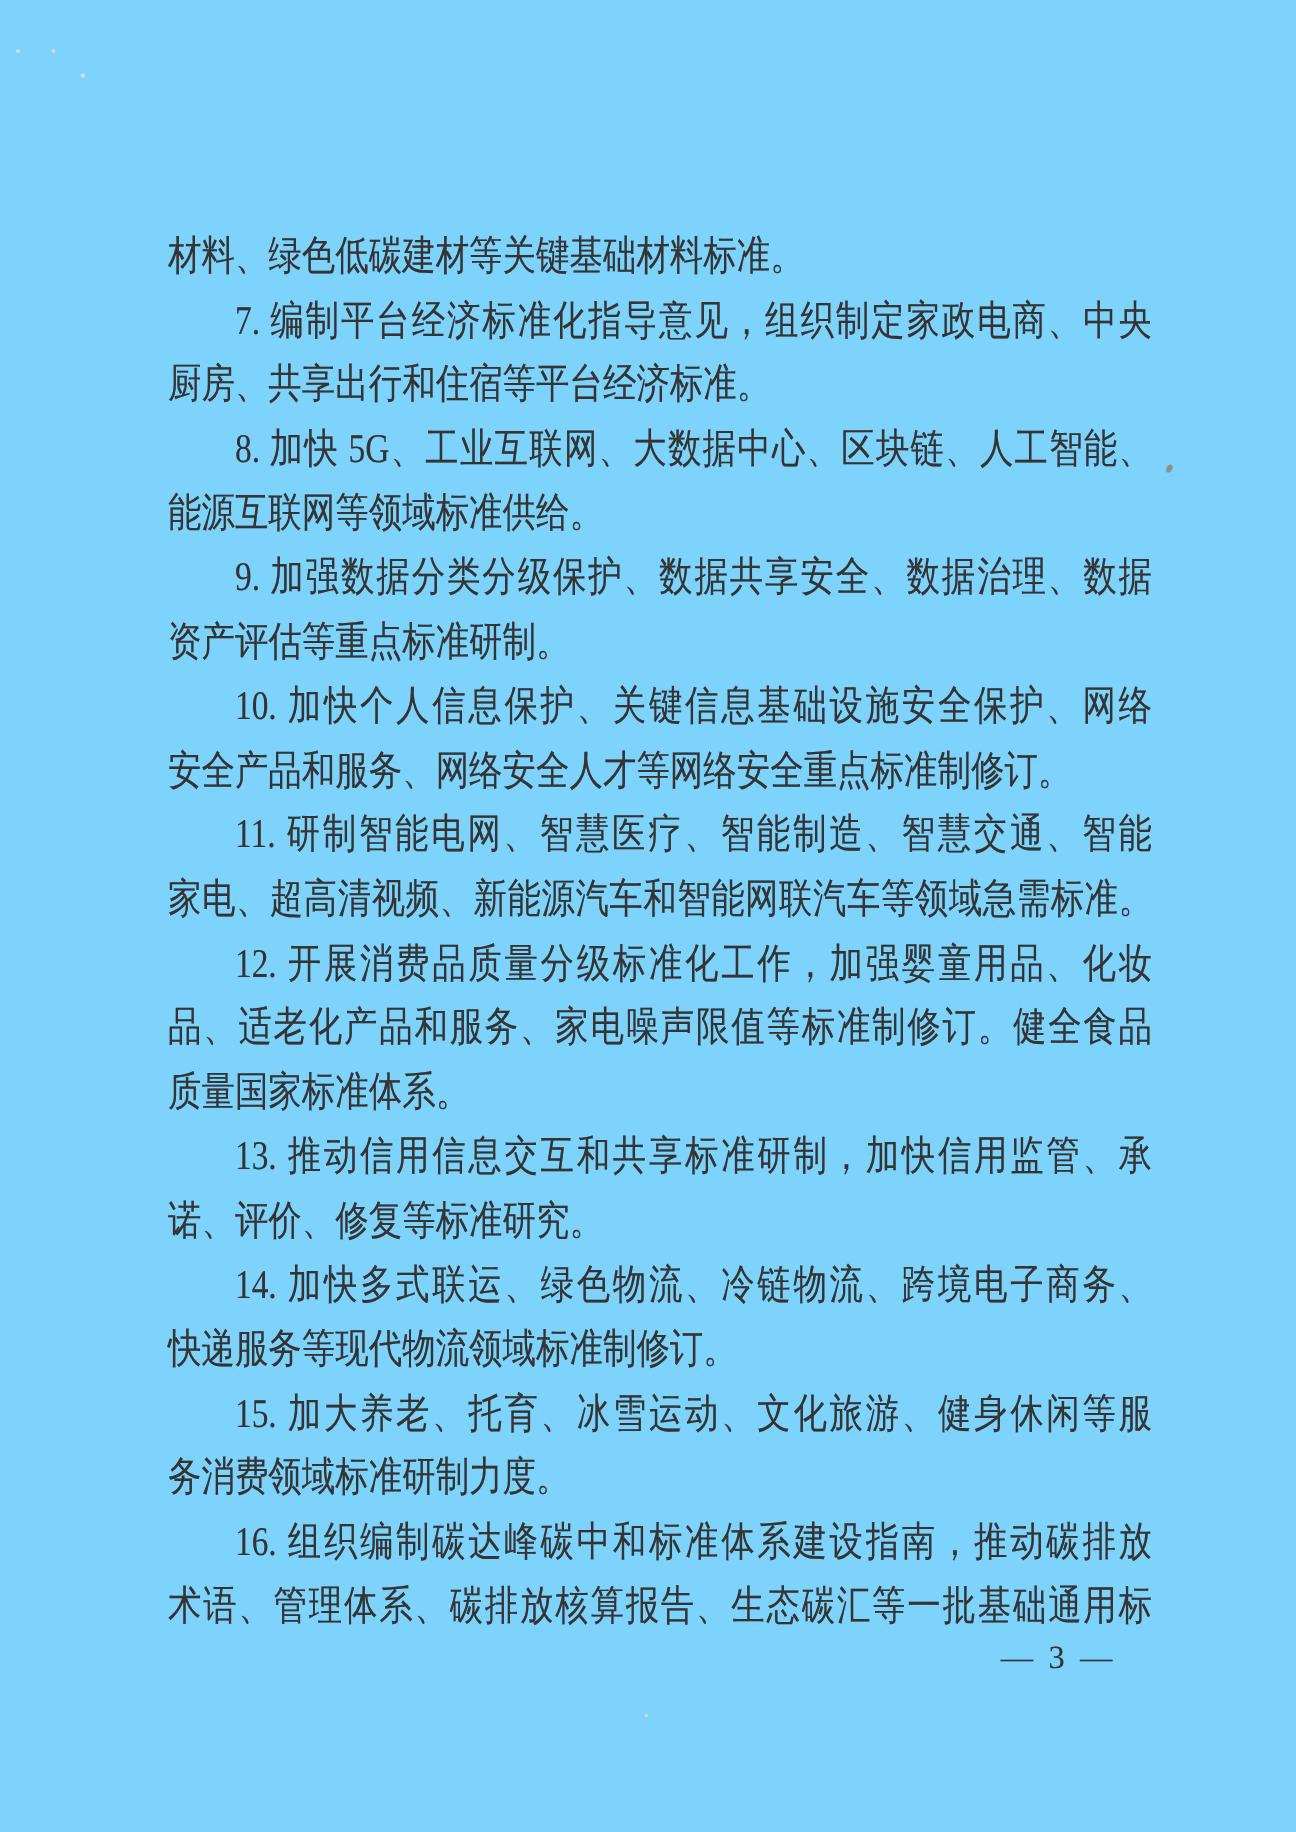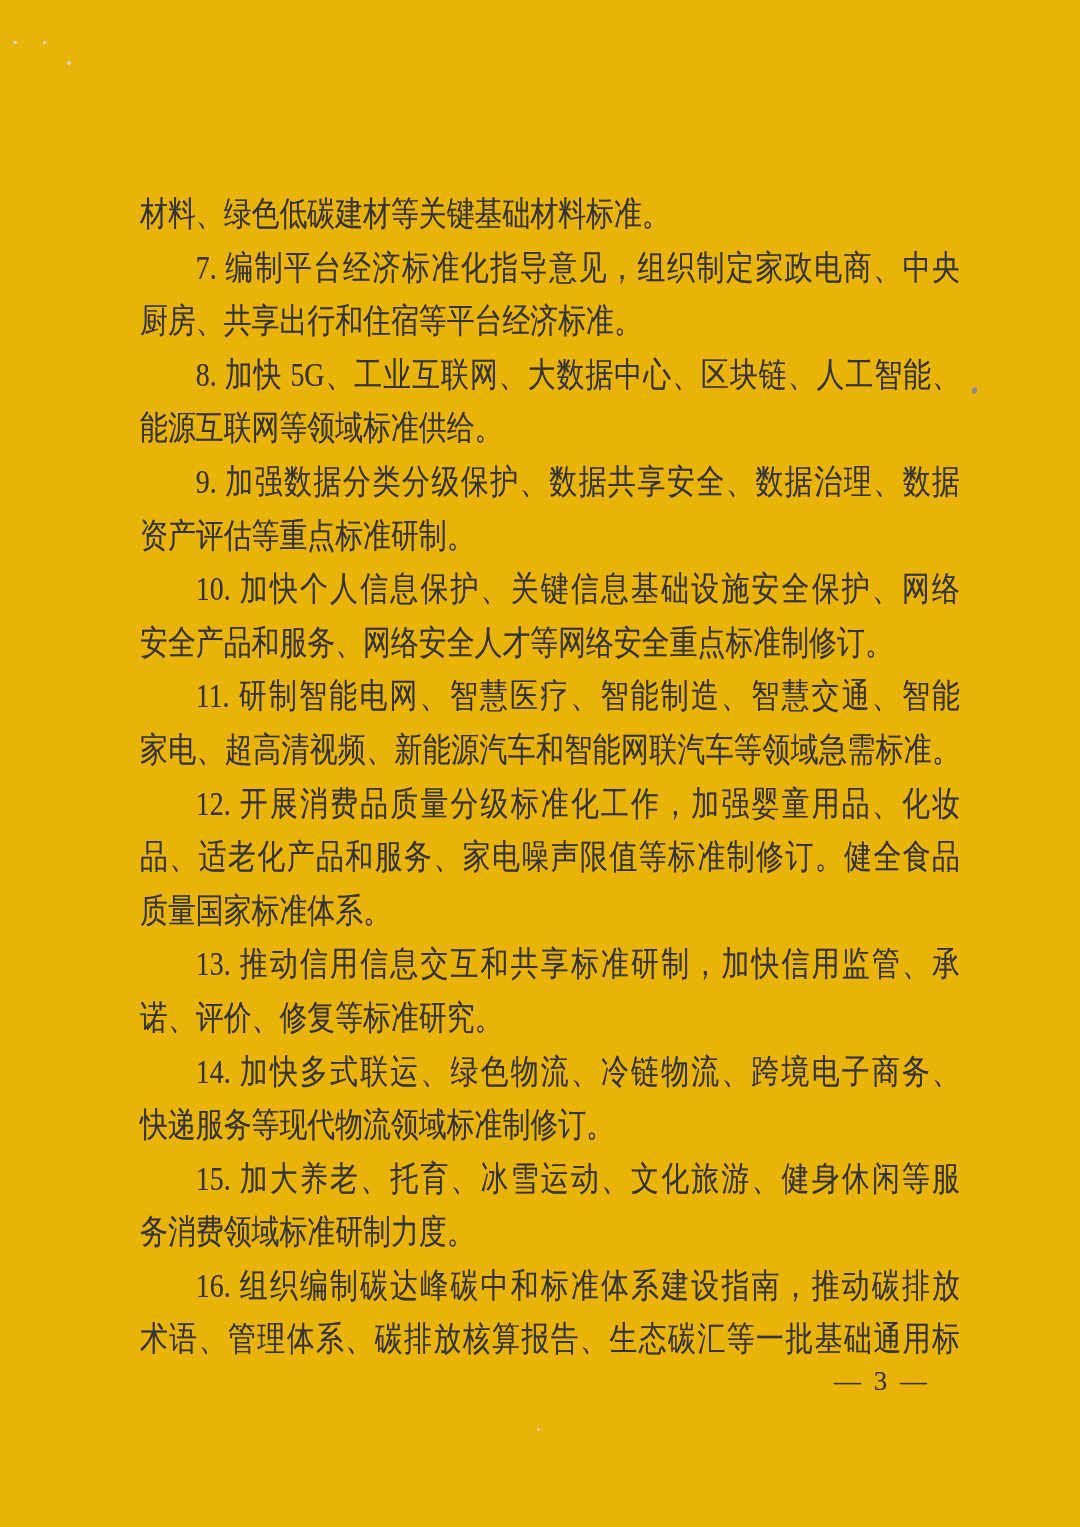--- a/index.html
+++ b/index.html
@@ -7,21 +7,21 @@
     width: 1080px;
     height: 1527px;
     position: relative;
     overflow: hidden;
     background: #fcfcfb;
     font-family: "Liberation Serif", "DejaVu Serif", serif;
   }
   .page {
     position: absolute;
     inset: 0;
-    background: #eab308;
+    background: #7dd3fc;
   }
   
   .body-text {
     position: absolute;
     left: 140px;
     top: 187px;
     width: 1000px;
     transform: scaleX(0.82);
     transform-origin: 0 0;
     font-size: 34px;

